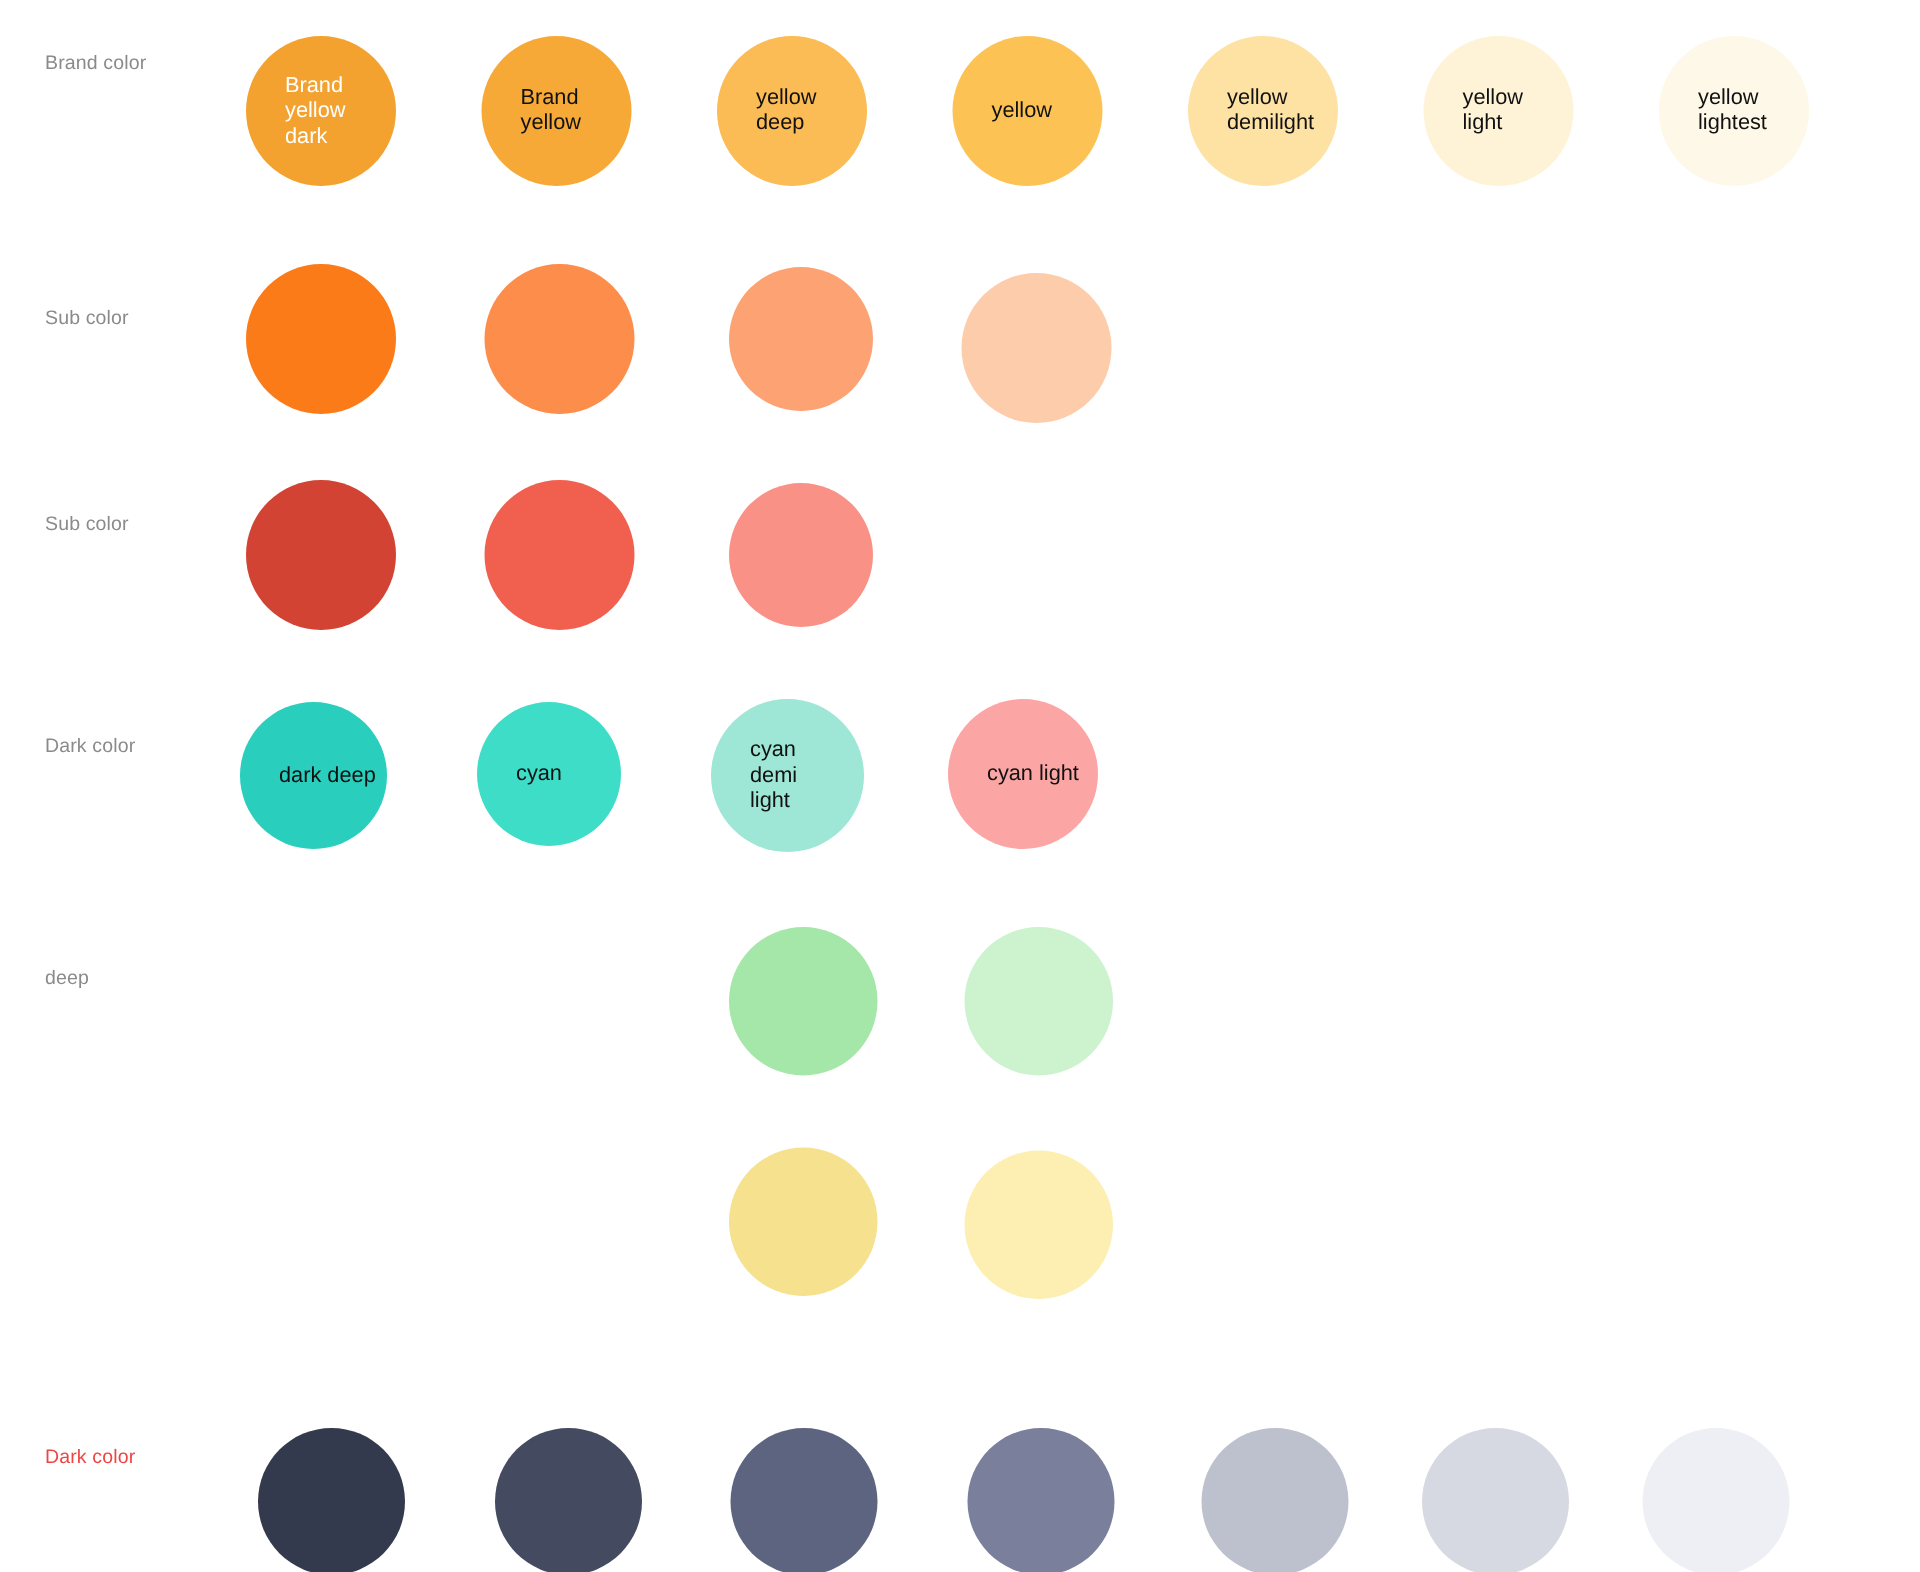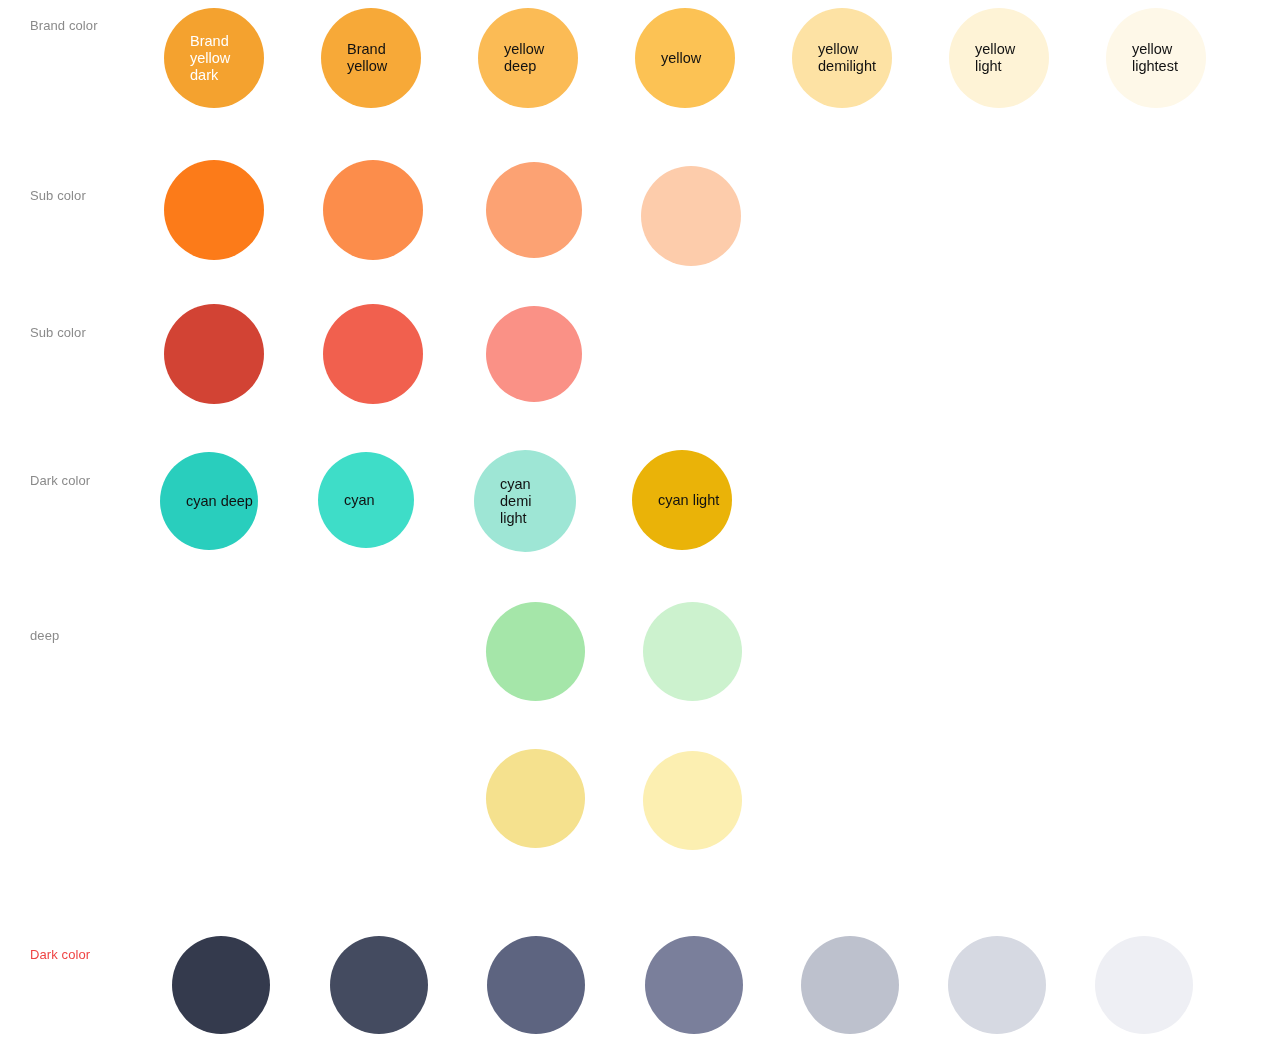--- a/index.html
+++ b/index.html
@@ -11,20 +11,21 @@
     width: 1280px;
     height: 1048px;
     position: relative;
     overflow: hidden;
     font-family: "Liberation Sans", sans-serif;
     -webkit-font-smoothing: antialiased;
   }
   #palette {
     position: absolute;
     inset: 0;
+    margin-top: 16px;
   }
   .row {
     position: absolute;
     left: 0;
     width: 1280px;
   }
   .row-label {
     position: absolute;
     left: 30px;
     font-size: 13px;
@@ -110,31 +111,31 @@
       <div class="swatch" style="left: 323px; top: 304px; width: 100px; height: 100px; background: rgb(241, 96, 78);">
         <div class="swatch-label" style="color: rgb(17, 17, 17);"></div>
       </div>
       <div class="swatch" style="left: 486px; top: 306px; width: 96px; height: 96px; background: rgb(250, 145, 134);">
         <div class="swatch-label" style="color: rgb(17, 17, 17);"></div>
       </div>
     </div>
     <div class="row" style="top: 0px;">
       <div class="row-label" style="top: 473px; color: rgb(138, 138, 138);">Dark color</div>
       <div class="swatch" style="left: 160px; top: 452px; width: 98px; height: 98px; background: rgb(41, 206, 189);">
-        <div class="swatch-label" style="color: rgb(17, 17, 17);">cyan deep</div>
+        <div class="swatch-label" style="color: rgb(17, 17, 17);">dark deep</div>
       </div>
       <div class="swatch" style="left: 318px; top: 452px; width: 96px; height: 96px; background: rgb(62, 221, 200);">
         <div class="swatch-label" style="color: rgb(17, 17, 17);">cyan</div>
       </div>
       <div class="swatch" style="left: 474px; top: 450px; width: 102px; height: 102px; background: rgb(158, 230, 213);">
         <div class="swatch-label" style="color: rgb(17, 17, 17);">cyan
 demi
 light</div>
       </div>
-      <div class="swatch" style="left: 632px; top: 450px; width: 100px; height: 100px; background: #eab308;">
+      <div class="swatch" style="left: 632px; top: 450px; width: 100px; height: 100px; background: #fca5a5;">
         <div class="swatch-label" style="color: rgb(17, 17, 17);">cyan light</div>
       </div>
     </div>
     <div class="row" style="top: 0px;">
       <div class="row-label" style="top: 628px; color: rgb(138, 138, 138);">deep</div>
       <div class="swatch" style="left: 486px; top: 602px; width: 99px; height: 99px; background: rgb(165, 230, 169);">
         <div class="swatch-label" style="color: rgb(17, 17, 17);"></div>
       </div>
       <div class="swatch" style="left: 643px; top: 602px; width: 99px; height: 99px; background: rgb(204, 242, 206);">
         <div class="swatch-label" style="color: rgb(17, 17, 17);"></div>

